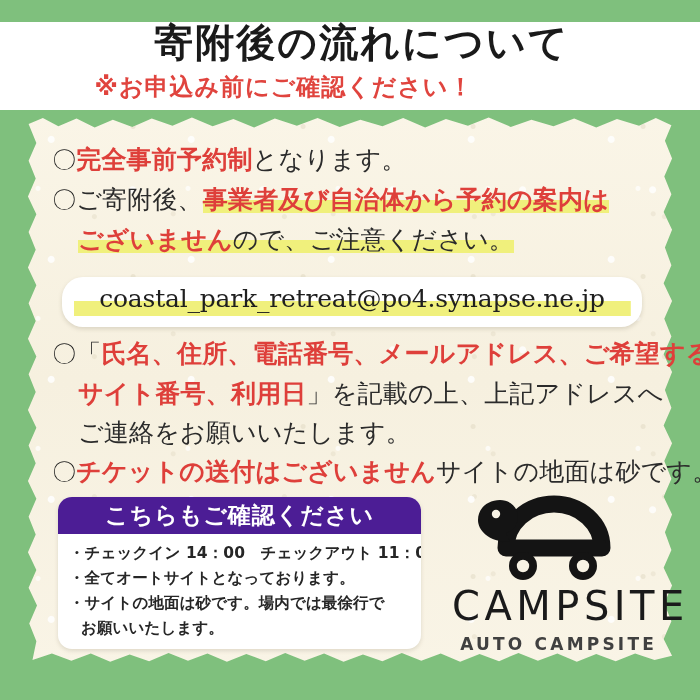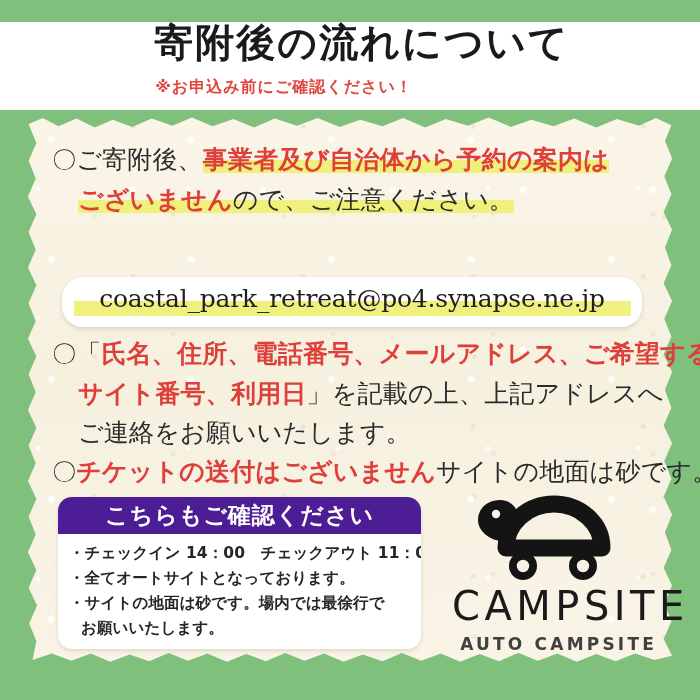--- a/index.html
+++ b/index.html
@@ -46,21 +46,21 @@
     color: #1a1a1a;
     font-weight: 700;
     font-family: "DejaVu Sans", "Liberation Sans", sans-serif;
     padding-left: 12px;
   }
   .header-sub {
     position: absolute;
     left: 0; top: 76px;
     width: 568px;
     text-align: center;
-    font-size: 16px;
+    font-size: 24px;
     line-height: 22px;
     letter-spacing: 1px;
     color: #e0443e;
     font-weight: 700;
   }
 
   
   .paper {
     position: absolute;
     left: 26px;
@@ -252,20 +252,21 @@
 
   <div class="header-band-top"></div>
   <div class="header-white"></div>
   <div class="header-title">寄附後の流れについて</div>
   <div class="header-sub">※お申込み前にご確認ください！</div>
 
   <div class="paper"></div>
 
   <div class="content">
     <div id="notice-list-1">
+        <div class="bullet-row"><span class="mark">〇</span><span class="red">完全事前予約制</span><span class="blk">となります。</span></div>
         <div class="bullet-row"><span class="mark">〇</span><span class="blk">ご寄附後、</span><span class="red hl">事業者及び自治体から予約の案内は</span></div>
         <div class="bullet-row indent"><span class="red hl">ございません</span><span class="blk hl">ので、ご注意ください。</span></div>
       </div>
   </div>
 
   <div class="email-box">
     <div class="email-text">coastal_park_retreat@po4.synapse.ne.jp</div>
   </div>
 
   <div class="content" style="top:334px;">

